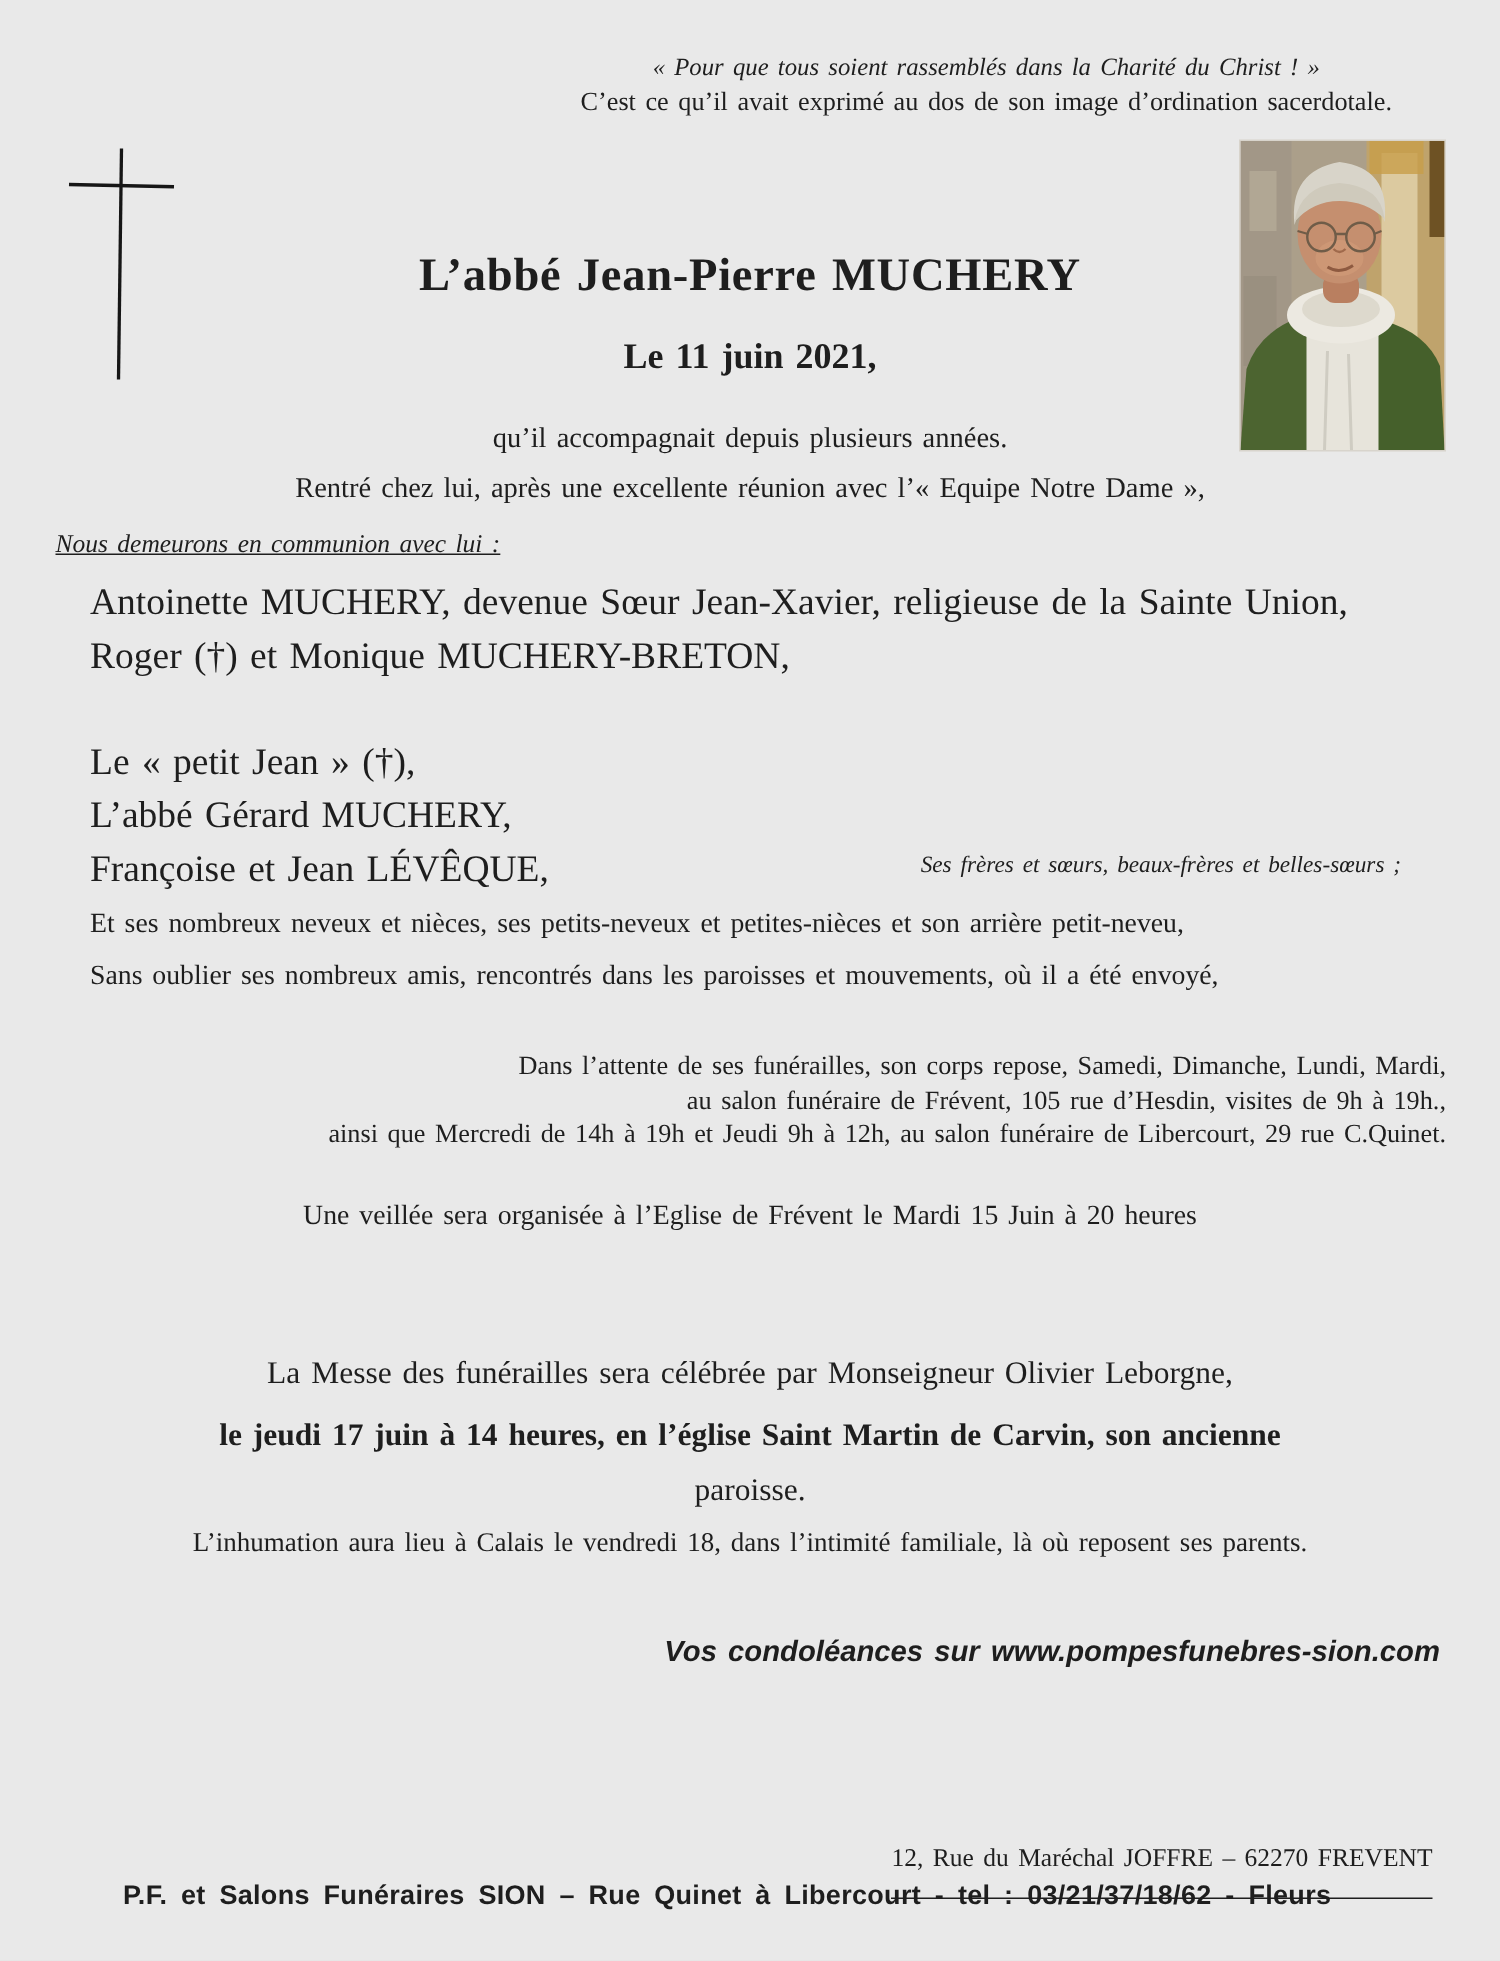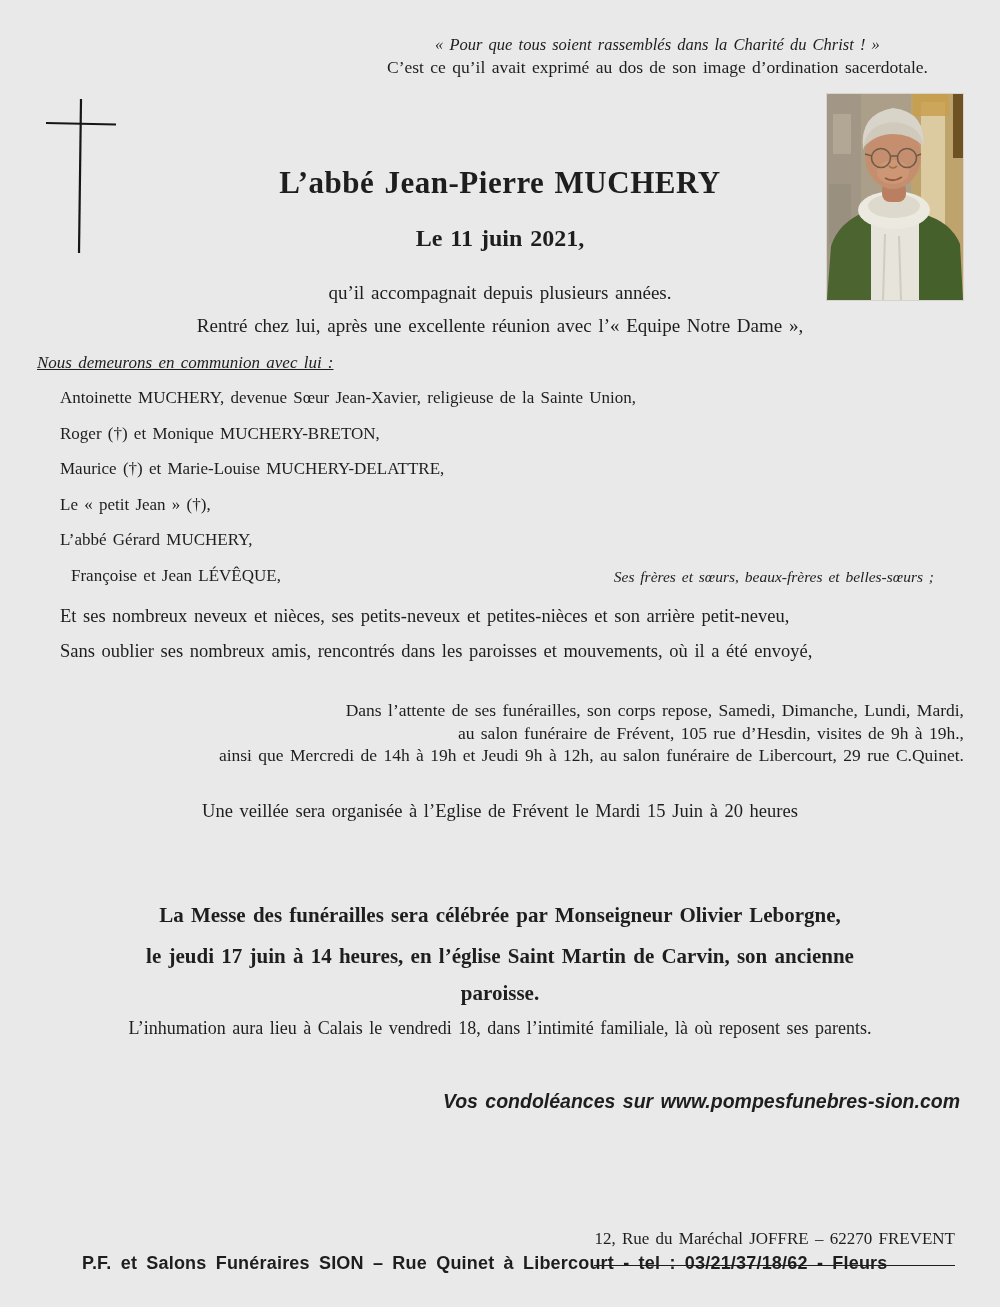--- a/index.html
+++ b/index.html
@@ -27,33 +27,33 @@
   .cross-wrap { left: 44px; top: 96px; }
 
   .photo-wrap { left: 826px; top: 93px; width: 138px; height: 208px; border: 1px solid #d8d4cc; box-sizing: border-box; }
 
   .intro-line { top: 126px; font-size: 18.5px; }
   .deceased-name { top: 165px; font-size: 31px; font-weight: bold; letter-spacing: 0.5px; }
   .death-date { top: 225px; font-size: 24px; font-weight: bold; }
   .circumstance { top: 276px; font-size: 19px; line-height: 33px; }
 
   .communion-heading { left: 37px; top: 353px; font-style: italic; font-size: 17px; text-decoration: underline; }
-  .member { left: 60px; font-size: 17px; }
+  .member { left: 60px; font-size: 25px; }
   .m0 { top: 388px; } .m1 { top: 424px; } .m2 { top: 459px; }
-  .m3 { top: 495px; } .m4 { top: 530px; } .m5 { top: 566px; margin-left: 11px; }
+  .m3 { top: 495px; } .m4 { top: 530px; } .m5 { top: 566px; }
   .relation-note { right: 66px; top: 568px; font-style: italic; font-size: 15.5px; }
   .extra-0 { left: 60px; top: 606px; font-size: 18.5px; }
   .extra-1 { left: 60px; top: 641px; font-size: 18.5px; }
 
   .wake-block { right: 36px; top: 699px; text-align: right; font-size: 17.5px; line-height: 22.5px; width: 860px; }
   .vigil-line { top: 801px; font-size: 18.5px; }
 
-  .mass-1 { top: 903px; font-size: 21px; font-weight: bold; }
+  .mass-1 { top: 903px; font-size: 21px; font-weight: normal; }
   .mass-2 { top: 944px; font-size: 21px; font-weight: bold; }
-  .mass-3 { top: 981px; font-size: 21px; font-weight: bold; }
+  .mass-3 { top: 981px; font-size: 21px; font-weight: normal; }
   .burial-line { top: 1018px; font-size: 18px; }
 
   .condolences { right: 40px; top: 1090px; font-size: 19.5px; font-weight: bold; font-style: italic;
                  font-family: "Liberation Sans", sans-serif; }
 
   .footer-address { right: 45px; top: 1229px; font-size: 17px; border-bottom: 1.5px solid #1e1e1e; padding-bottom: 16px; }
   .footer-home { left: 82px; top: 1253px; font-size: 18px; font-weight: bold;
                  font-family: "Liberation Sans", sans-serif; word-spacing: 4px; letter-spacing: 0.2px; }
 </style>
 </head>
@@ -115,21 +115,20 @@
   <div class="abs center deceased-name">L’abbé Jean-Pierre MUCHERY</div>
   <div class="abs center death-date">Le 11 juin 2021,</div>
   <div class="abs center circumstance">
     <div>qu’il accompagnait depuis plusieurs années.</div>
     <div>Rentré chez lui, après une excellente réunion avec l’« Equipe Notre Dame »,</div>
   </div>
 
   <div class="abs communion-heading">Nous demeurons en communion avec lui :</div>
   <div class="abs member m0">Antoinette MUCHERY, devenue Sœur Jean-Xavier, religieuse de la Sainte Union,</div>
   <div class="abs member m1">Roger (†) et Monique MUCHERY-BRETON,</div>
-  <div class="abs member m2">Maurice (†) et Marie-Louise MUCHERY-DELATTRE,</div>
   <div class="abs member m3">Le « petit Jean » (†),</div>
   <div class="abs member m4">L’abbé Gérard MUCHERY,</div>
   <div class="abs member m5">Françoise et Jean LÉVÊQUE,</div>
   <div class="abs relation-note">Ses frères et sœurs, beaux-frères et belles-sœurs ;</div>
   <div class="abs extra-0">Et ses nombreux neveux et nièces, ses petits-neveux et petites-nièces et son arrière petit-neveu,</div>
   <div class="abs extra-1">Sans oublier ses nombreux amis, rencontrés dans les paroisses et mouvements, où il a été envoyé,</div>
 
   <div class="abs wake-block">
     <div>Dans l’attente de ses funérailles, son corps repose, Samedi, Dimanche, Lundi, Mardi,</div>
     <div>au salon funéraire de Frévent, 105 rue d’Hesdin, visites de 9h à 19h.,</div>

